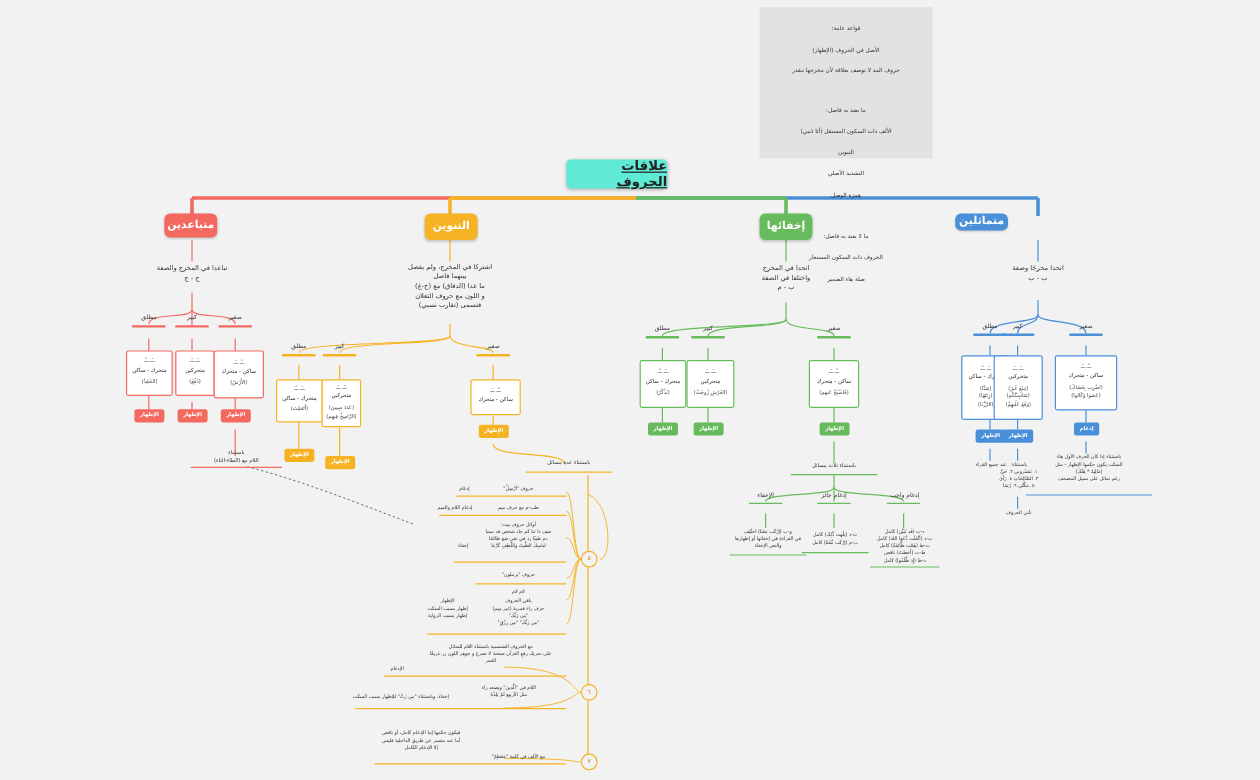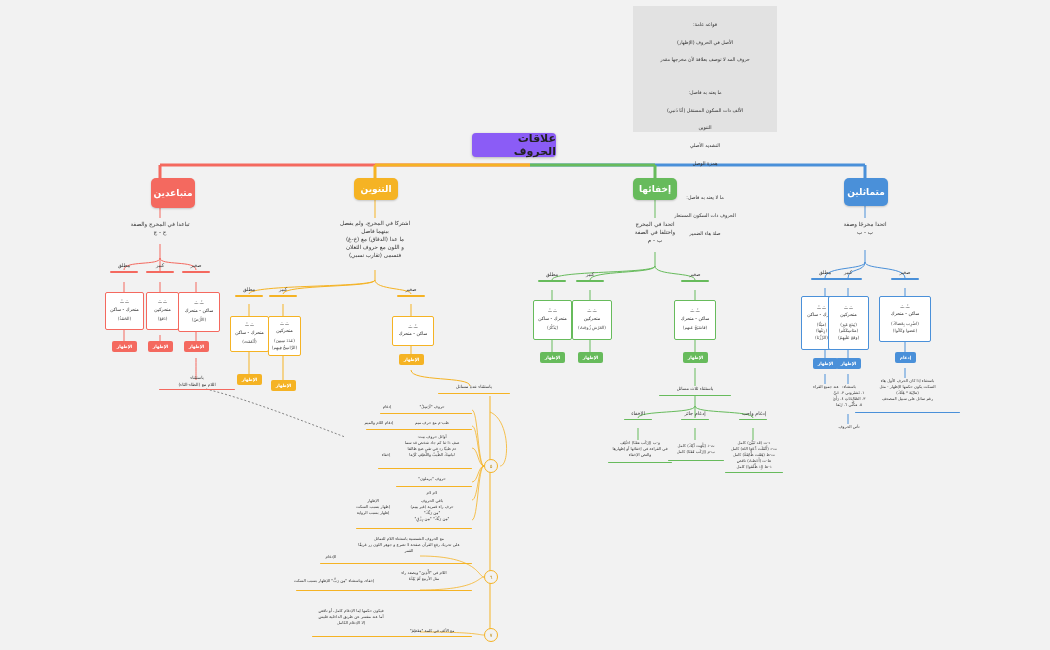--- a/index.html
+++ b/index.html
@@ -9,24 +9,24 @@
     font-family:"DejaVu Sans","Liberation Sans",sans-serif;
     overflow:hidden;position:relative;
   }
   #canvas{position:absolute;inset:0;}
   svg.links{position:absolute;inset:0;width:1050px;height:650px;pointer-events:none;}
 
   .abs{position:absolute;box-sizing:border-box;}
 
   
   .title-node{
-    background:#8b5cf6;border-radius:4px;
+    background:#5eead4;border-radius:4px;
     box-shadow:0 1px 3px rgba(0,0,0,.25);
     display:flex;align-items:center;justify-content:center;
-    font-size:11px;color:#222;font-weight:600;
+    font-size:11px;color:#222;font-weight:600;text-decoration:underline;
   }
 
   
   .chip{
     border-radius:5px;display:flex;align-items:center;justify-content:center;
     color:#fff;font-size:9px;font-weight:700;
     box-shadow:0 1px 2px rgba(0,0,0,.18);
   }
   .chip.red{background:#f4695f;}
   .chip.orange{background:#f5b324;}
@@ -209,21 +209,21 @@
     <div style="height:8px"></div>
     <div>ما لا يعتد به فاصل:</div>
     <div>الحروف ذات السكون المستعار</div>
     <div>صلة هاء الضمير</div>
   </div>
 
   <div class="abs title-node" style="left:472px;top:133px;width:84px;height:24px;">
     <span>علاقات الحروف</span>
   </div>
 
-  <div class="abs chip red" style="left:151px;top:178px;width:44px;height:30px;justify-content:center;">
+  <div class="abs chip red" style="left:137px;top:178px;width:44px;height:20px;justify-content:center;">
     <span>متباعدين</span>
   </div>
   <div class="abs cap t6" style="left:100px;top:220px;width:120px;">تباعدا في المخرج والصفة
 ح - ج</div>
 
   <div class="abs catlabel" style="left:104px;top:262px;width:40px;">مطلق</div>
   <div class="abs catline red" style="left:110px;top:271px;width:28px;"></div>
   <div class="abs catlabel" style="left:140px;top:262px;width:40px;">كبير</div>
   <div class="abs catline red" style="left:146px;top:271px;width:28px;"></div>
   <div class="abs catlabel" style="left:176px;top:262px;width:40px;">صغير</div>
@@ -362,21 +362,21 @@
 
   <div class="abs catlabel" style="left:733px;top:410px;width:42px;">إدغام واجب</div>
   <div class="abs ul green" style="left:739px;top:419px;width:28px;"></div>
   <div class="abs note sm" style="left:722px;top:440px;width:64px;">د-ت (قَد تَبَيَّنَ) كامل
 ت-د (أَثْقَلَت دَّعَوَا اللهَ) كامل
 ت-ط (هَمَّت طَّائِفَةٌ) كامل
 ط-ت (أَحَطتُ) ناقص
 ذ-ظ (إِذ ظَّلَمُوا) كامل</div>
   <div class="abs ul green" style="left:725px;top:472px;width:58px;"></div>
 
-  <div class="abs chip blue" style="left:844px;top:178px;width:44px;height:28px;">
+  <div class="abs chip blue" style="left:796px;top:178px;width:44px;height:14px;">
     <span>متماثلين</span>
   </div>
   <div class="abs cap t6" style="left:805px;top:220px;width:120px;">اتحدا مخرجًا وصفة
 ب - ب</div>
 
   <div class="abs catlabel" style="left:805px;top:269px;width:40px;">مطلق</div>
   <div class="abs catline blue" style="left:811px;top:278px;width:28px;"></div>
   <div class="abs catlabel" style="left:828px;top:269px;width:40px;">كبير</div>
   <div class="abs catline blue" style="left:834px;top:278px;width:28px;"></div>
   <div class="abs catlabel" style="left:885px;top:269px;width:40px;">صغير</div>

